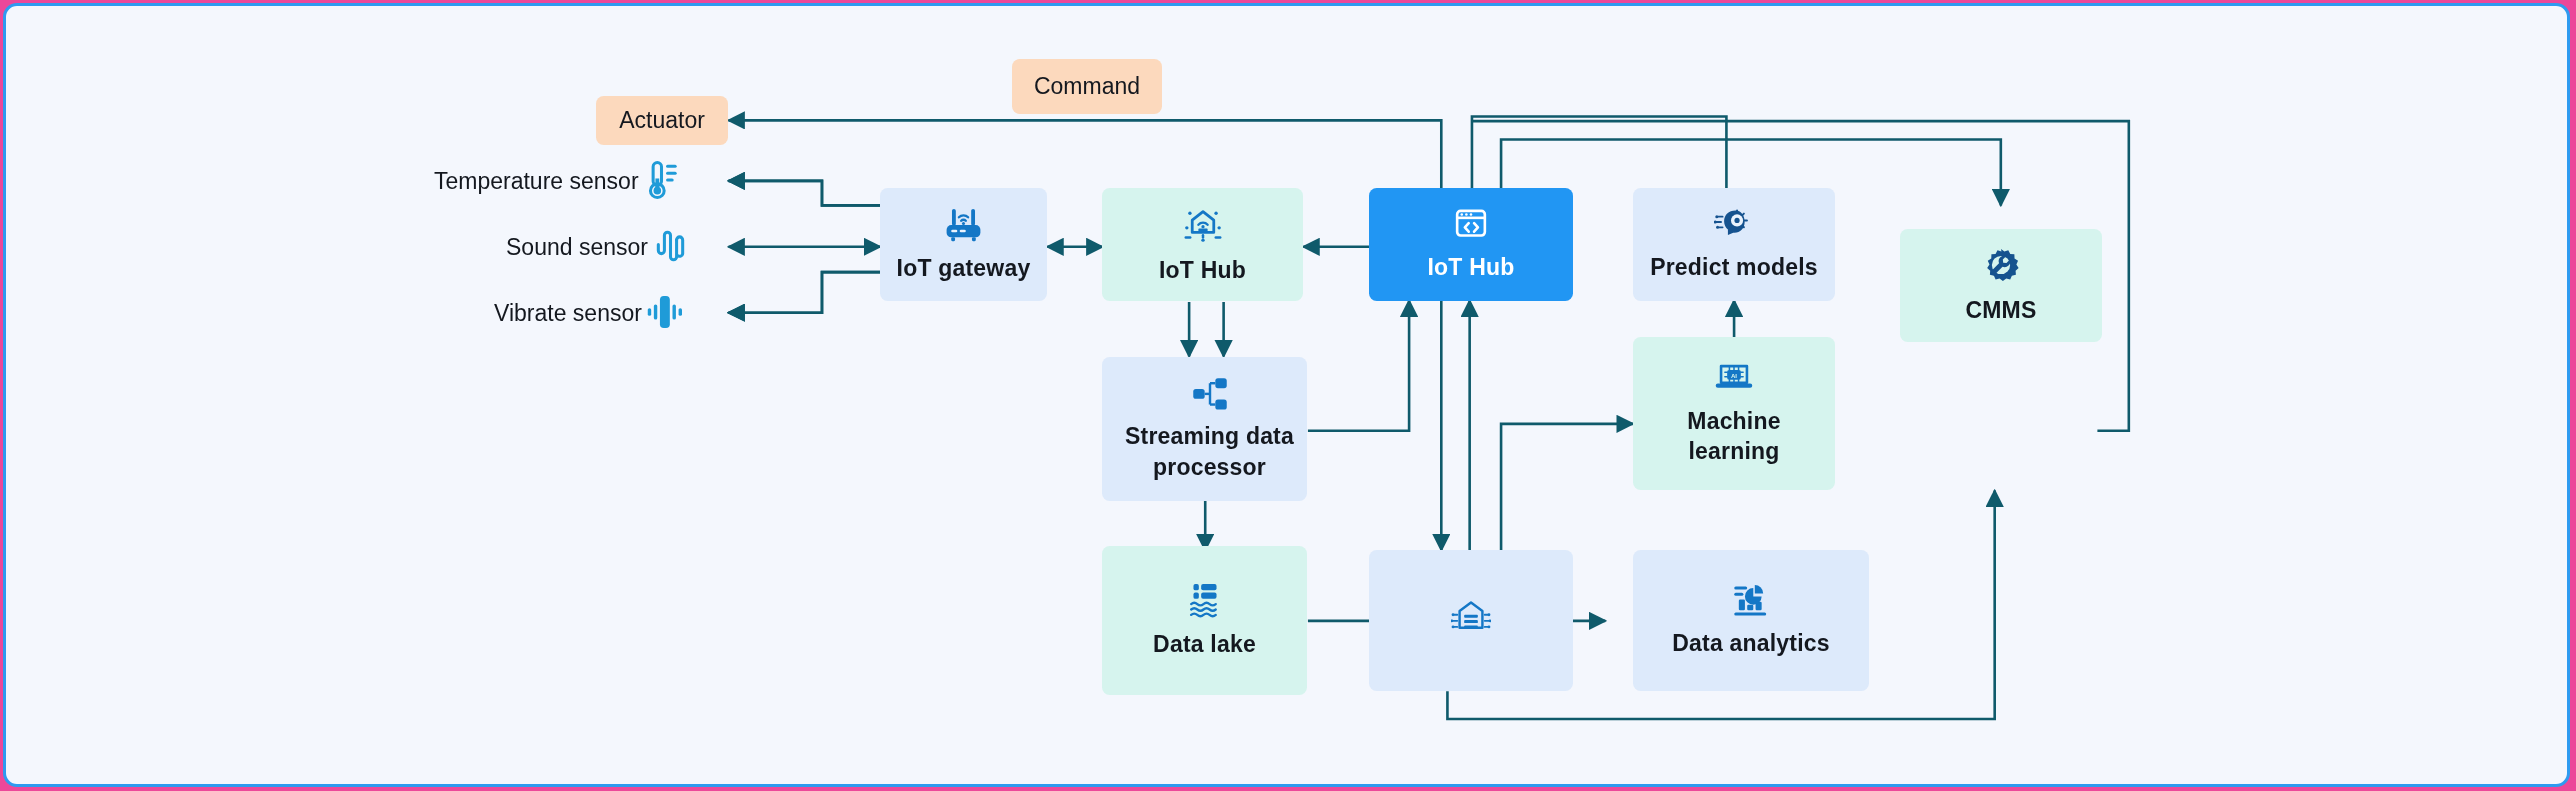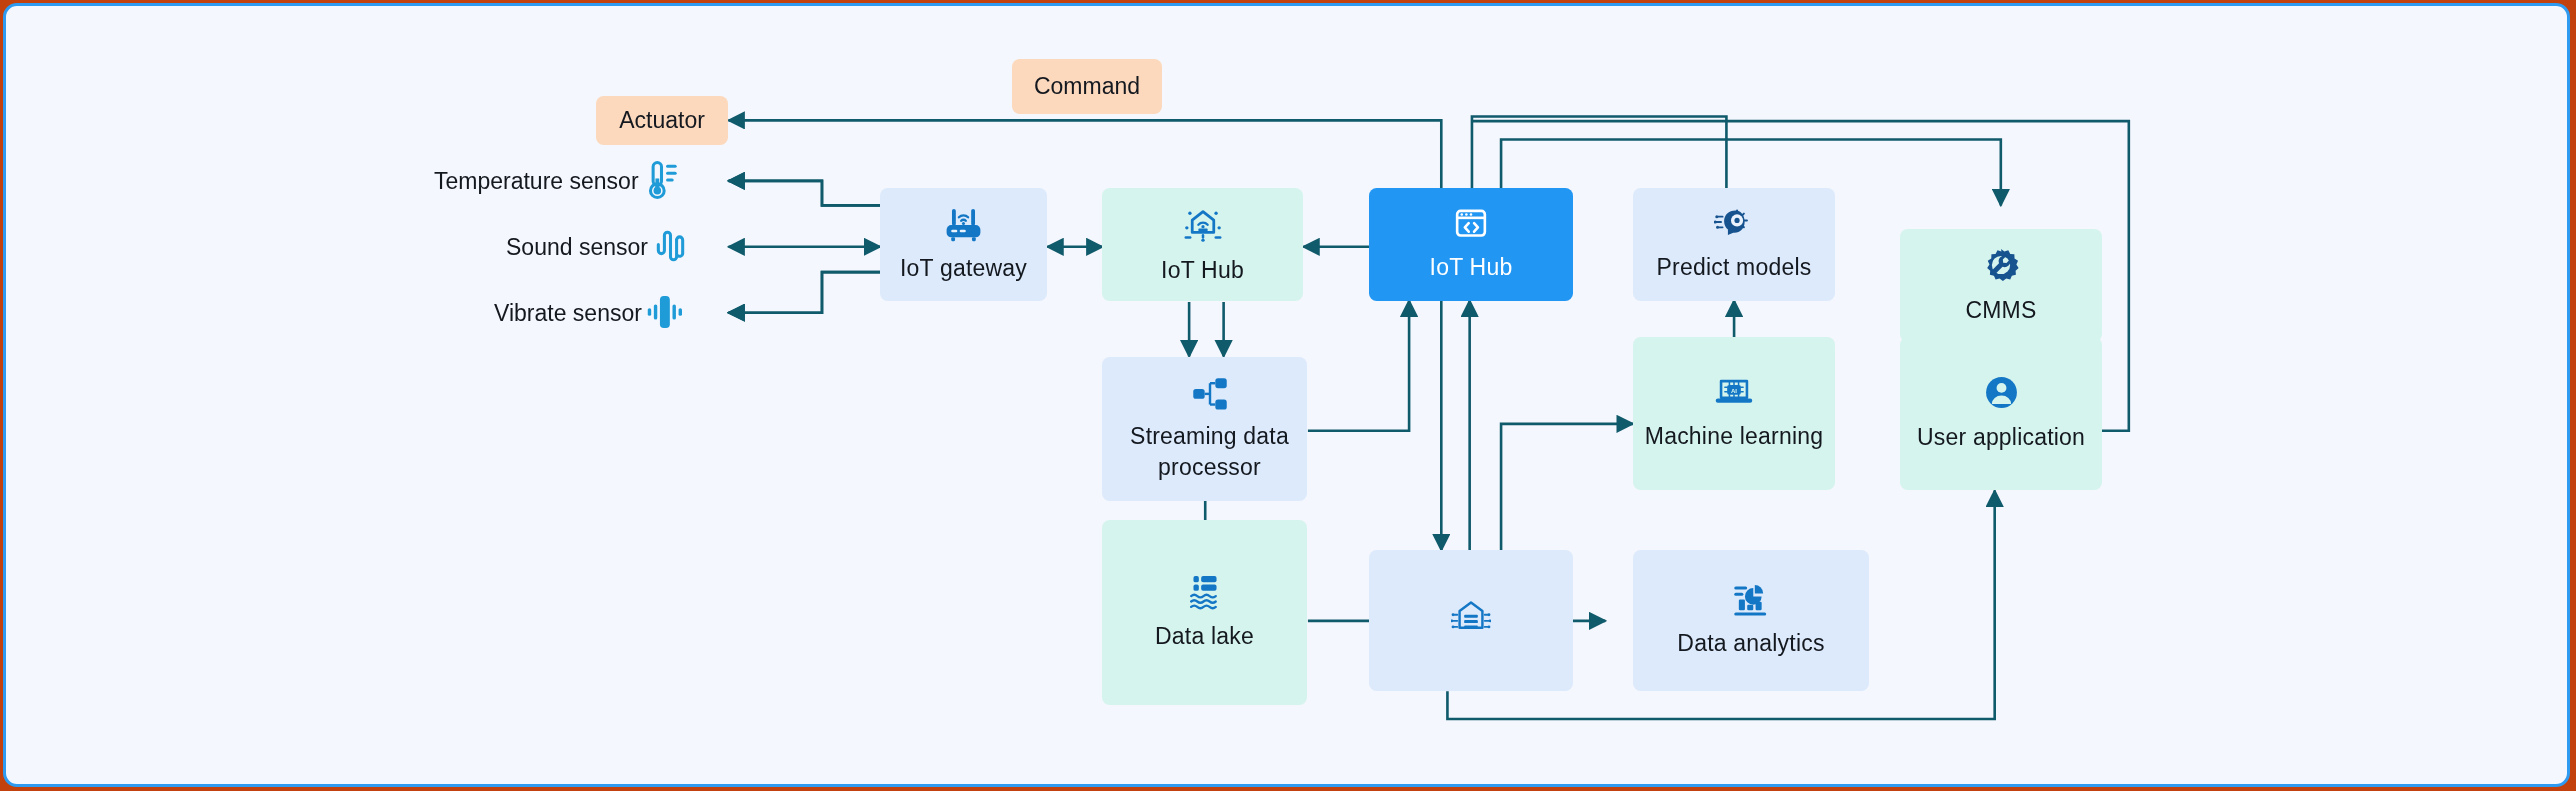--- a/index.html
+++ b/index.html
@@ -1,25 +1,25 @@
 <!DOCTYPE html>
 <html style="font-size:12.3px"><head>
 <meta charset="utf-8">
 <style>
   html,body{margin:0;padding:0;background:#ffffff;}
   body{font-family:"Liberation Sans",sans-serif;}
-  #stage{position:relative;width:2576px;height:791px;overflow:hidden;background:#c2410c;}
+  #stage{position:relative;width:2576px;height:791px;overflow:hidden;background:#ec4899;}
   #canvas{position:absolute;left:3.1px;top:3.1px;width:2567px;height:784px;
           background:#f4f7fd;border:3.1px solid #2e9bf0;border-radius:14px;box-sizing:border-box;}
   #svglayer{position:absolute;left:0;top:0;width:2576px;height:791px;pointer-events:none;}
   .node{position:absolute;box-sizing:border-box;border-radius:7.7px;
         display:flex;flex-direction:column;align-items:center;justify-content:center;
         text-align:center;color:#0d1117;}
   .node .ico{display:block;margin-bottom:10.7px;line-height:0;}
-  .node .lbl{font-size:23px;line-height:1.32;font-weight:400;letter-spacing:0.2px;color:#14181f;padding:0 6.1px;}
+  .node .lbl{font-size:23px;line-height:1.32;font-weight:700;letter-spacing:0.2px;color:#14181f;padding:0 6.1px;}
   .blue-fill{background:#2196f3;}
   .blue-fill .lbl{color:#ffffff;}
   .lightblue-fill{background:#ddeafb;}
   .mint-fill{background:#d6f4ee;}
   .peach-fill{background:#fcd9bd;border-radius:7.7px;}
   .sensor-row{position:absolute;display:flex;align-items:center;gap:5px;}
   .sensor-row .sl{font-size:23px;color:#14181f;white-space:nowrap;}
   .pill{position:absolute;display:flex;align-items:center;justify-content:center;border-radius:7.7px;}
   .pill .lbl{font-size:23px;color:#14181f;}
 </style>
@@ -276,32 +276,22 @@
               <path d="M17,22 h-3"></path>
             <path d="M35,16 h3"></path>
               <path d="M35,22 h3"></path>
           </g>
         </g>
       </svg>
     </span>
     <span class="lbl">Machine learning</span>
   </div>
 
-  <div class="node mint-fill" style="left:1900px;top:337px;width:202px;height:153px;">
-    <span class="ico">
-      <svg width="37" height="37" viewBox="0 0 48 48">
-        <circle cx="24" cy="24" r="20" fill="#1477c6"></circle>
-        <circle cx="24" cy="18" r="6.4" fill="#d6f4ee"></circle>
-        <path d="M11.5,39 a12.5,11 0 0 1 25,0 Z" fill="#d6f4ee"></path>
-      </svg>
-    </span>
-    <span class="lbl">User application</span>
-  </div>
-
-  <div class="node mint-fill" style="left:1102px;top:520px;width:205px;height:185px;">
+
+  <div class="node mint-fill" style="left:1102px;top:546px;width:205px;height:149px;">
     <span class="ico">
       <svg width="40" height="37" viewBox="0 0 52 48">
         <g fill="#1477c6">
           <rect x="11" y="4" width="7" height="8" rx="2.4"></rect>
           <rect x="21" y="4" width="20" height="8" rx="2.6"></rect>
           <rect x="11" y="15" width="7" height="8" rx="2.4"></rect>
           <rect x="21" y="15" width="20" height="8" rx="2.6"></rect>
           <g stroke="#1477c6" stroke-width="3" fill="none" stroke-linecap="round">
             <path d="M8,30 q4,-3.4 8,0 t8,0 t8,0 t8,0"></path>
             <path d="M8,37 q4,-3.4 8,0 t8,0 t8,0 t8,0"></path>

